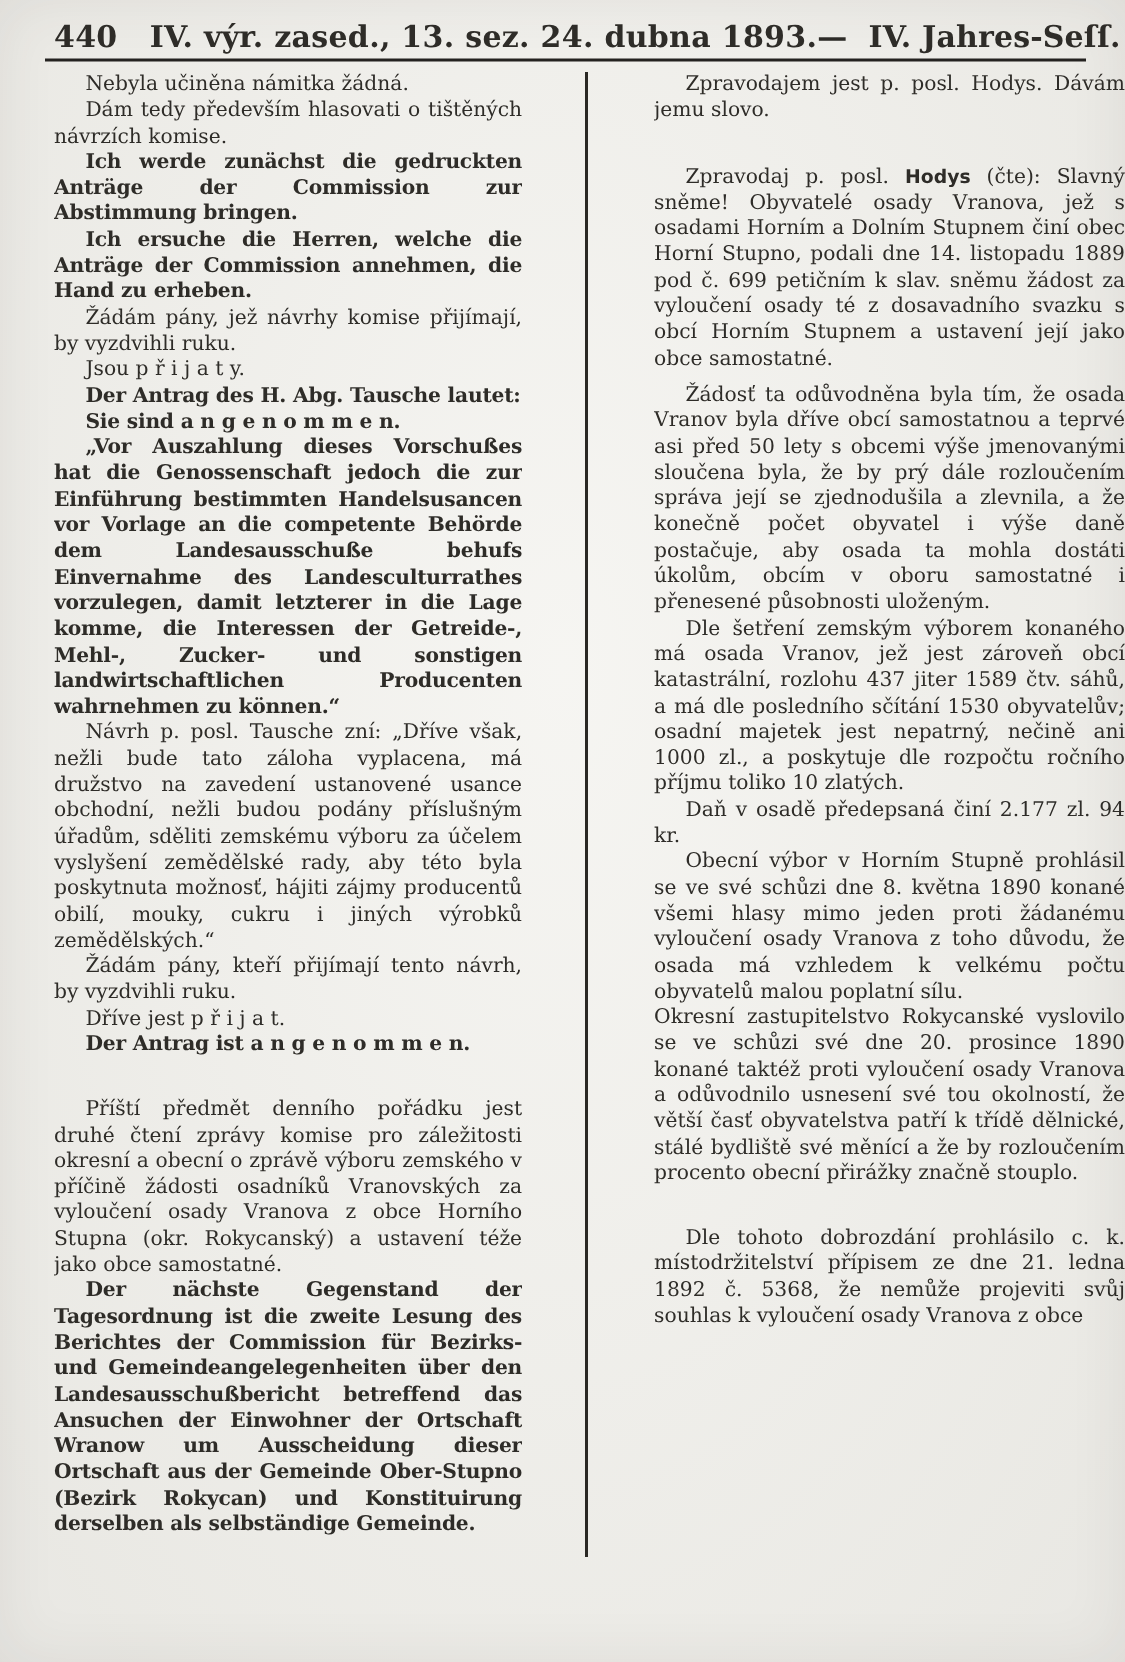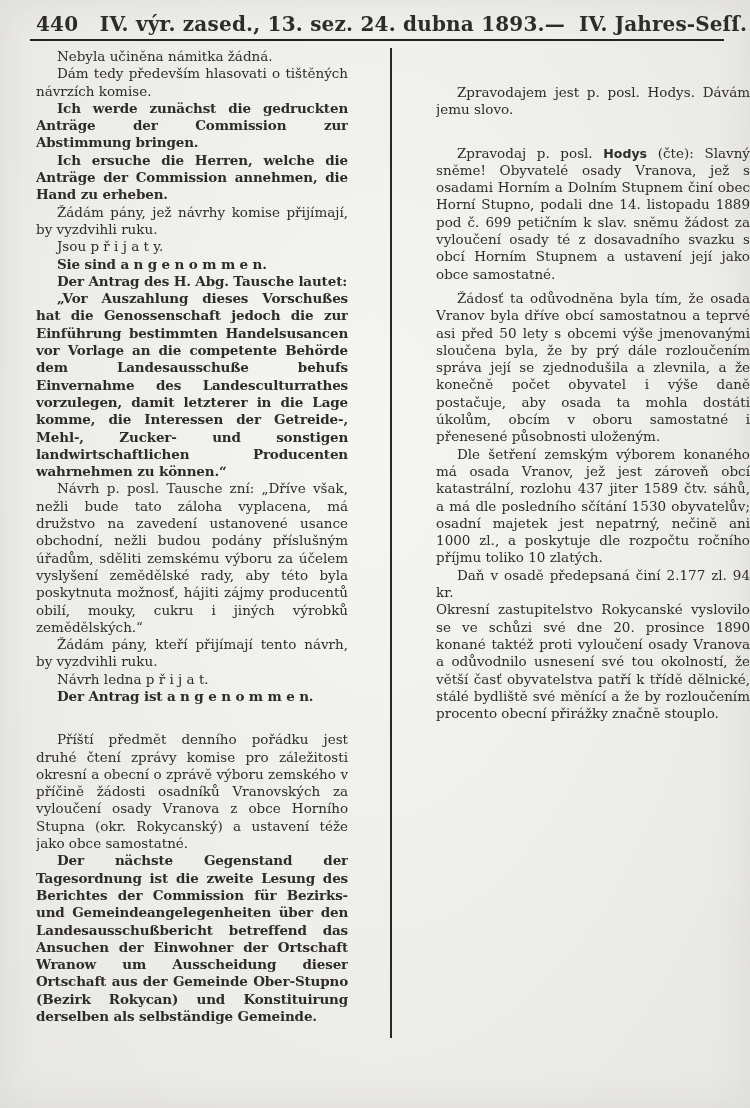--- a/index.html
+++ b/index.html
@@ -40,21 +40,21 @@
     padding: 7px 0 0 36px;
     gap: 32px;
   }
   .col {
     width: 328px;
     height: 1000px;
     overflow: hidden;
     font-size: 13.5px;
     line-height: 17.3px;
   }
-  .col-right { width: 330px; margin-top: 36px; }
+  .col-right { width: 330px; }
   .divider {
     width: 2px;
     height: 990px;
     background: #2a2824;
     margin: 0 12px 0 10px;
     flex: none;
   }
   .para {
     margin: 0;
     text-indent: 1.55em;
@@ -85,33 +85,35 @@
   </div>
   <div class="rule"></div>
   <div class="columns">
     <div class="col col-left" id="col-left">
         <p class="para czech"><span>Nebyla učiněna námitka žádná.</span></p>
         <p class="para czech"><span>Dám tedy především hlasovati o tištěných návrzích komise.</span></p>
         <p class="para german"><span>Ich werde zunächst die gedruckten Anträge der Commission zur Abstimmung bringen.</span></p>
         <p class="para german"><span>Ich ersuche die Herren, welche die Anträge der Commission annehmen, die Hand zu erheben.</span></p>
         <p class="para czech"><span>Žádám pány, jež návrhy komise přijímají, by vyzdvihli ruku.</span></p>
         <p class="para czech"><span>Jsou p ř i j a t y.</span></p>
+        <p class="para german"><span>Der Antrag des H. Abg. Tausche lautet:</span></p>
         <p class="para german"><span>Sie sind a n g e n o m m e n.</span></p>
-        <p class="para german"><span>Der Antrag des H. Abg. Tausche lautet:</span></p>
         <p class="para german"><span>„Vor Auszahlung dieses Vorschußes hat die Genossenschaft jedoch die zur Einführung bestimmten Handelsusancen vor Vorlage an die competente Behörde dem Landesausschuße behufs Einvernahme des Landesculturrathes vorzulegen, damit letzterer in die Lage komme, die Interessen der Getreide-, Mehl-, Zucker- und sonstigen landwirtschaftlichen Producenten wahrnehmen zu können.“</span></p>
         <p class="para czech"><span>Návrh p. posl. Tausche zní: „Dříve však, nežli bude tato záloha vyplacena, má družstvo na zavedení ustanovené usance obchodní, nežli budou podány příslušným úřadům, sděliti zemskému výboru za účelem vyslyšení zemědělské rady, aby této byla poskytnuta možnosť, hájiti zájmy producentů obilí, mouky, cukru i jiných výrobků zemědělských.“</span></p>
         <p class="para czech"><span>Žádám pány, kteří přijímají tento návrh, by vyzdvihli ruku.</span></p>
-        <p class="para czech"><span>Návrh ledna p ř i j a t.</span></p>
+        <p class="para czech"><span>Dříve jest p ř i j a t.</span></p>
         <p class="para german"><span>Der Antrag ist a n g e n o m m e n.</span></p>
         <p class="para czech gap"><span>Příští předmět denního pořádku jest druhé čtení zprávy komise pro záležitosti okresní a obecní o zprávě výboru zemského v příčině žádosti osadníků Vranovských za vyloučení osady Vranova z obce Horního Stupna (okr. Rokycanský) a ustavení téže jako obce samostatné.</span></p>
         <p class="para german"><span>Der nächste Gegenstand der Tagesordnung ist die zweite Lesung des Berichtes der Commission für Bezirks- und Gemeindeangelegenheiten über den Landesausschußbericht betreffend das Ansuchen der Einwohner der Ortschaft Wranow um Ausscheidung dieser Ortschaft aus der Gemeinde Ober-Stupno (Bezirk Rokycan) und Konstituirung derselben als selbständige Gemeinde.</span></p>
       </div>
     <div class="divider"></div>
     <div class="col col-right" id="col-right">
         <p class="para czech"><span>Zpravodajem jest p. posl. Hodys. Dávám jemu slovo.</span></p>
         <p class="para czech gap"><span>Zpravodaj p. posl. </span><span class="bold-name">Hodys</span><span> (čte): Slavný sněme! Obyvatelé osady Vranova, jež s osadami Horním a Dolním Stupnem činí obec Horní Stupno, podali dne 14. listopadu 1889 pod č. 699 petičním k slav. sněmu žádost za vyloučení osady té z dosavadního svazku s obcí Horním Stupnem a ustavení její jako obce samostatné.</span></p>
         <p class="para czech smallgap"><span>Žádosť ta odůvodněna byla tím, že osada Vranov byla dříve obcí samostatnou a teprvé asi před 50 lety s obcemi výše jmenovanými sloučena byla, že by prý dále rozloučením správa její se zjednodušila a zlevnila, a že konečně počet obyvatel i výše daně postačuje, aby osada ta mohla dostáti úkolům, obcím v oboru samostatné i přenesené působnosti uloženým.</span></p>
         <p class="para czech"><span>Dle šetření zemským výborem konaného má osada Vranov, jež jest zároveň obcí katastrální, rozlohu 437 jiter 1589 čtv. sáhů, a má dle posledního sčítání 1530 obyvatelův; osadní majetek jest nepatrný, nečině ani 1000 zl., a poskytuje dle rozpočtu ročního příjmu toliko 10 zlatých.</span></p>
         <p class="para czech"><span>Daň v osadě předepsaná činí 2.177 zl. 94 kr.</span></p>
+        <p class="para czech"><span>Obecní výbor v Horním Stupně prohlásil se ve své schůzi dne 8. května 1890 konané všemi hlasy mimo jeden proti žádanému vyloučení osady Vranova z toho důvodu, že osada má vzhledem k velkému počtu obyvatelů malou poplatní sílu.</span></p>
         <p class="para czech noindent"><span>Okresní zastupitelstvo Rokycanské vyslovilo se ve schůzi své dne 20. prosince 1890 konané taktéž proti vyloučení osady Vranova a odůvodnilo usnesení své tou okolností, že větší časť obyvatelstva patří k třídě dělnické, stálé bydliště své měnící a že by rozloučením procento obecní přirážky značně stouplo.</span></p>
+        <p class="para czech gap"><span>Dle tohoto dobrozdání prohlásilo c. k. místodržitelství přípisem ze dne 21. ledna 1892 č. 5368, že nemůže projeviti svůj souhlas k vyloučení osady Vranova z obce</span></p>
       </div>
   </div>
 </div>
 
 </body></html>

